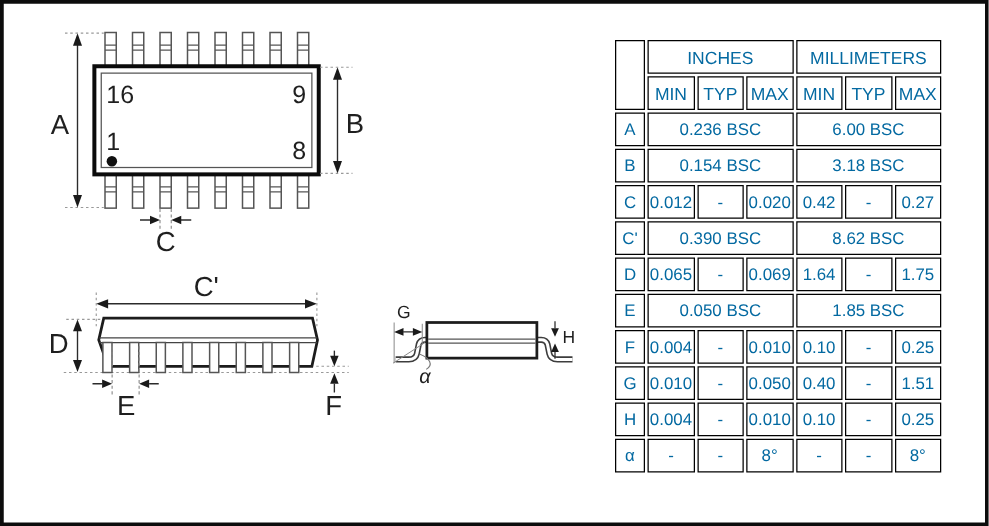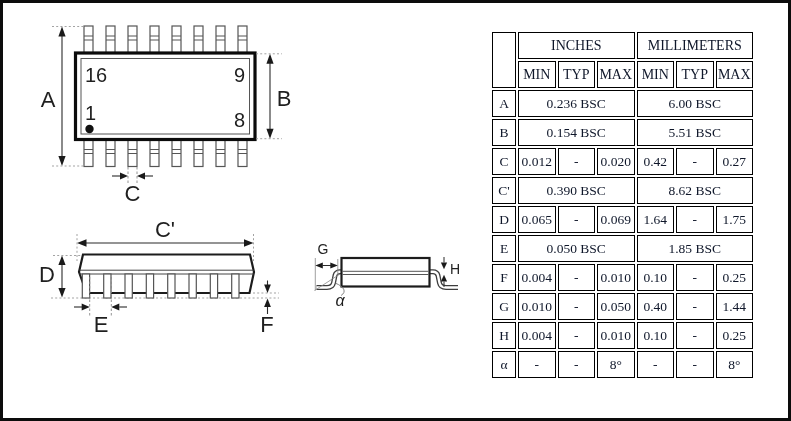--- a/index.html
+++ b/index.html
@@ -10,22 +10,22 @@
     background:#ffffff;
     border:3px solid #0c0c0c;
     font-family:"Liberation Sans", sans-serif;
     overflow:hidden;
   }
   .drawings{position:absolute;left:0;top:0;}
   .dim-table{
     position:absolute;left:487px;top:27px;
     border-collapse:separate;border-spacing:2px;
     table-layout:fixed;
-    font-family:Liberation Serif, serif;
-    font-size:13.5px;color:#0f172a;
+    font-family:Liberation Sans, sans-serif;
+    font-size:13.5px;color:#0369a1;
   }
   .dim-table td{
     border:1.4px solid #000;
     text-align:center;vertical-align:middle;
     height:25px;padding:0;background:#fff;
     overflow:hidden;white-space:nowrap;
   }
   .dim-table .h{font-size:14px;}
   .col-lbl{width:24px;}
   .col-d{width:37.5px;}
@@ -216,21 +216,21 @@
         <td class="h">MAX</td>
       </tr>
       <tr>
         <td>A</td>
         <td colspan="3">0.236 BSC</td>
         <td colspan="3">6.00 BSC</td>
       </tr>
       <tr>
         <td>B</td>
         <td colspan="3">0.154 BSC</td>
-        <td colspan="3">5.51 BSC</td>
+        <td colspan="3">3.18 BSC</td>
       </tr>
       <tr>
         <td>C</td>
         <td>0.012</td>
         <td>-</td>
         <td>0.020</td>
         <td>0.42</td>
         <td>-</td>
         <td>0.27</td>
       </tr>
@@ -262,21 +262,21 @@
         <td>-</td>
         <td>0.25</td>
       </tr>
       <tr>
         <td>G</td>
         <td>0.010</td>
         <td>-</td>
         <td>0.050</td>
         <td>0.40</td>
         <td>-</td>
-        <td>1.44</td>
+        <td>1.51</td>
       </tr>
       <tr>
         <td>H</td>
         <td>0.004</td>
         <td>-</td>
         <td>0.010</td>
         <td>0.10</td>
         <td>-</td>
         <td>0.25</td>
       </tr>

